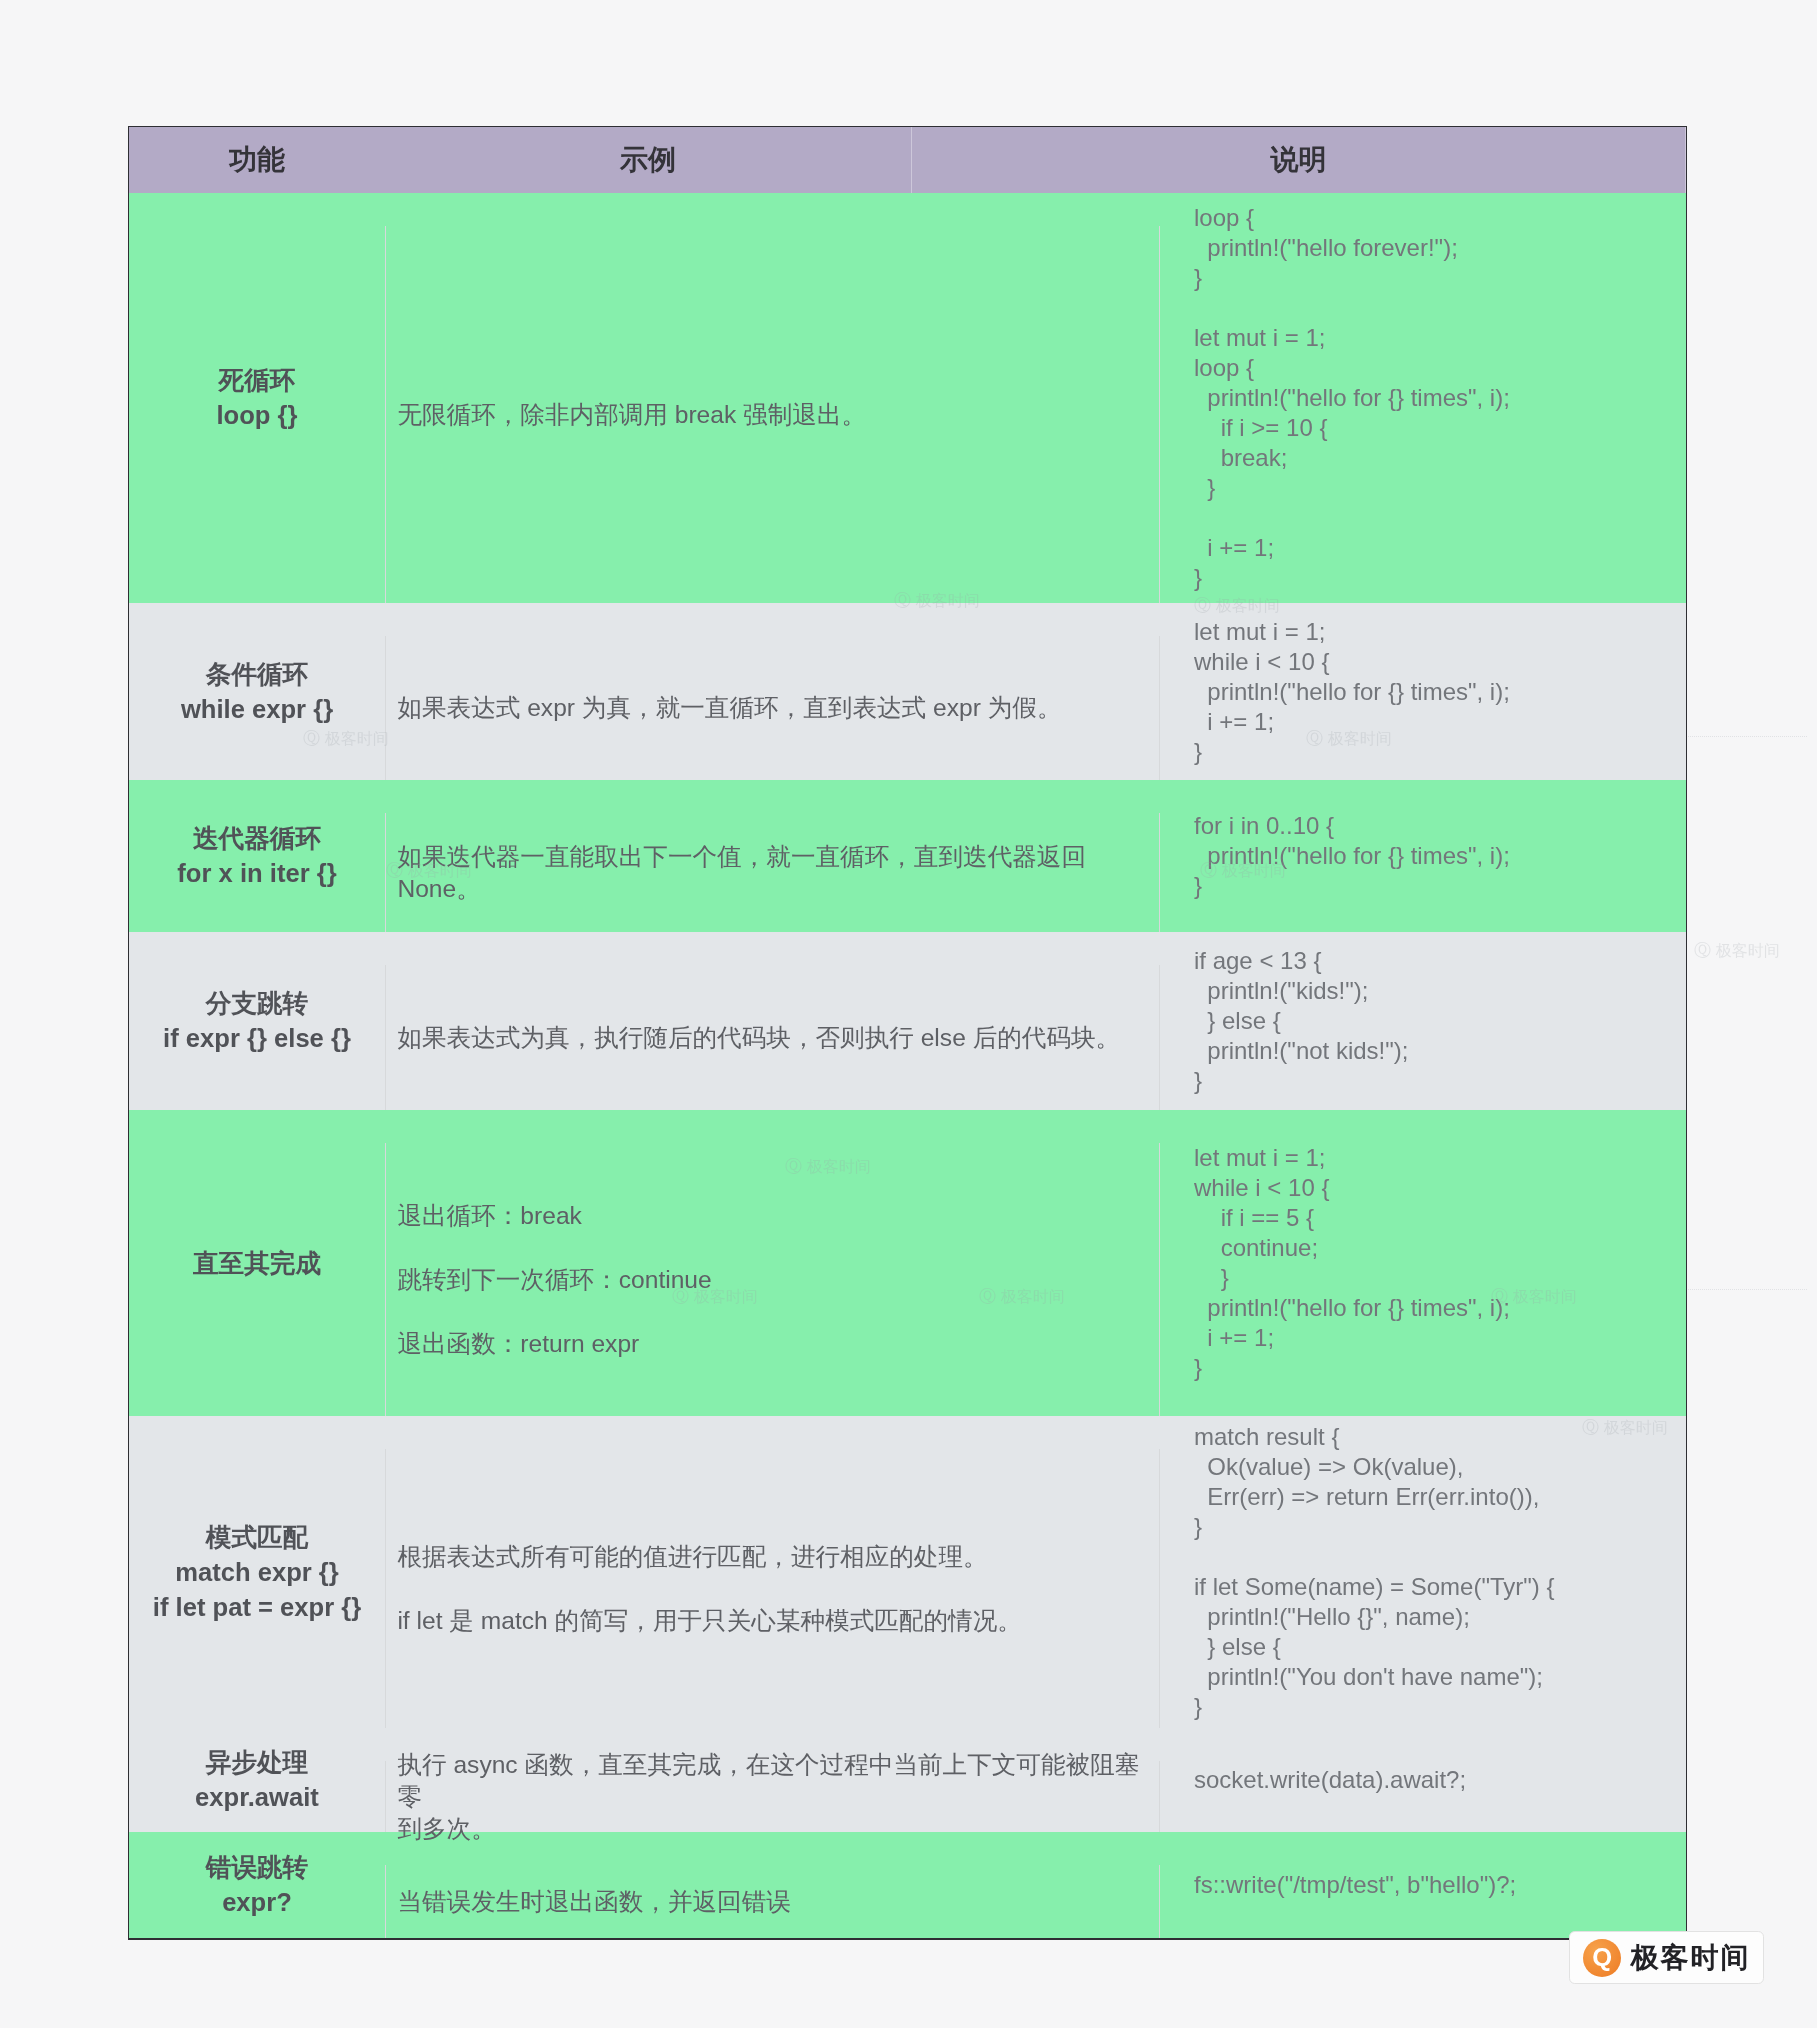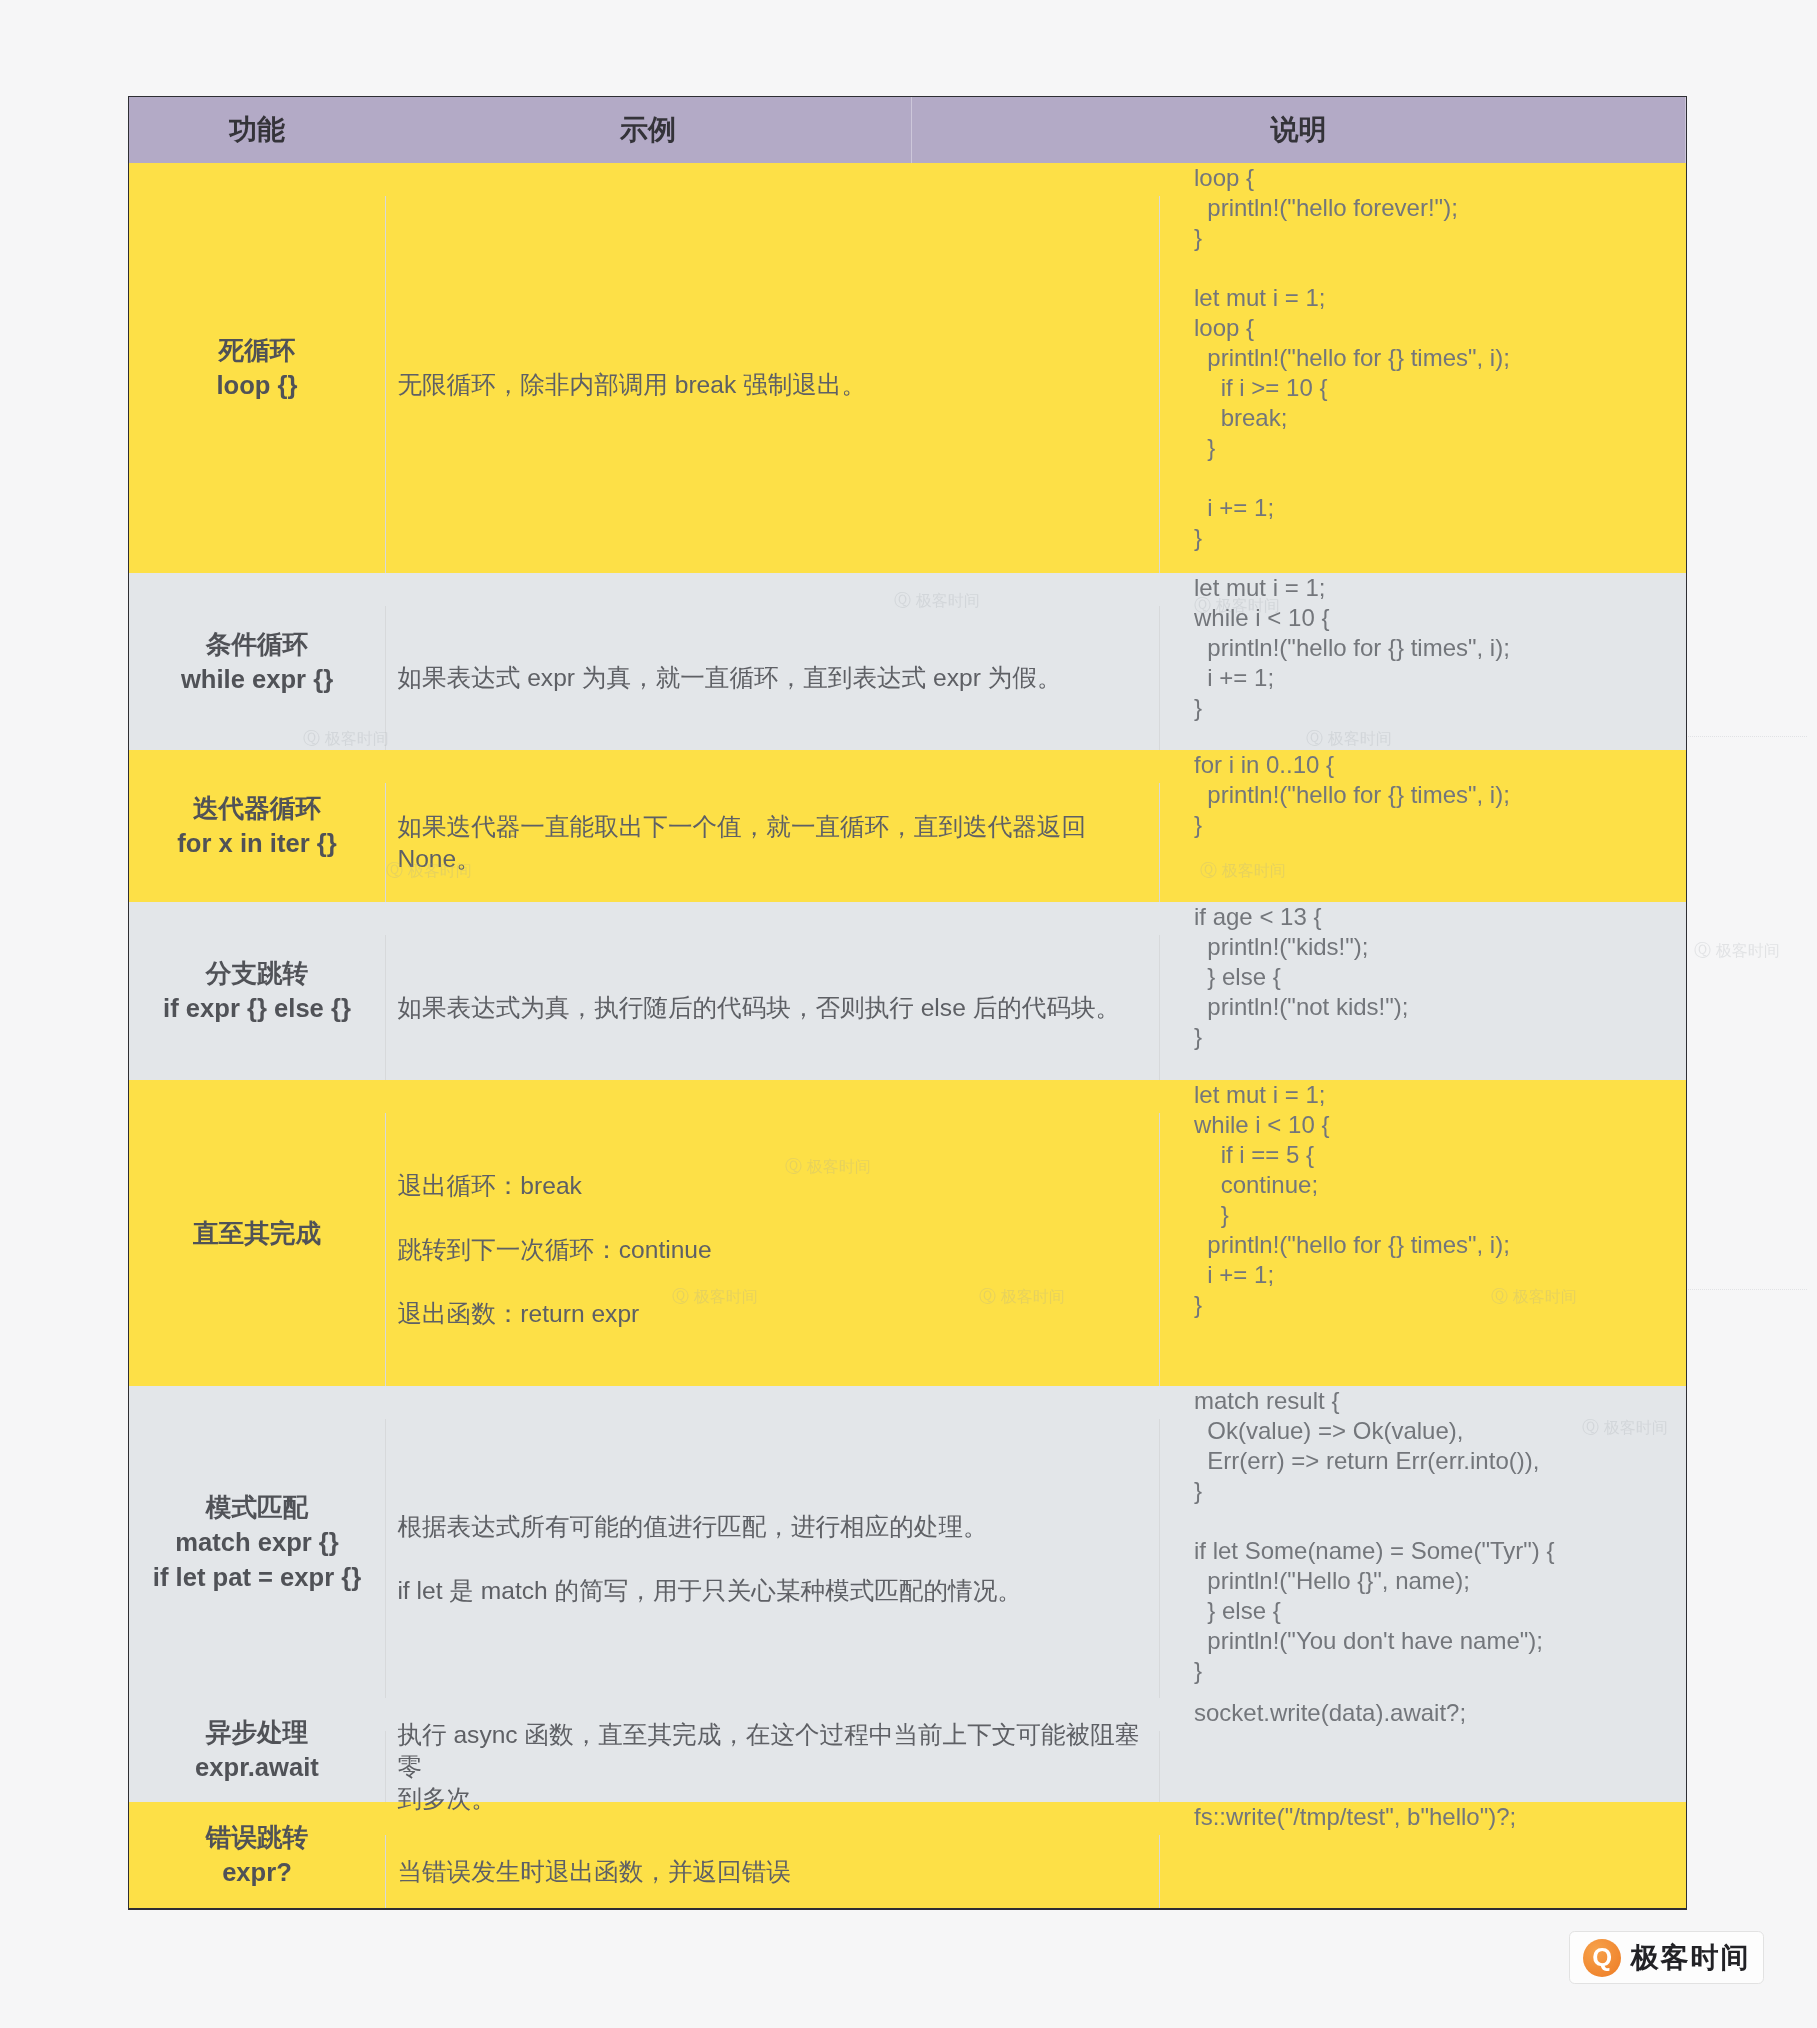--- a/index.html
+++ b/index.html
@@ -4,22 +4,22 @@
 <style>
   html,body{margin:0;padding:0;}
   body{
     position:relative;
     width:1817px;height:2029px;
     background:#f6f6f7;
     font-family:"Liberation Sans","DejaVu Sans",sans-serif;
     overflow:hidden;
   }
   .table{
-    position:absolute;left:128px;top:96px;width:1557px;
-    background:#fde047;
+    position:absolute;left:128px;top:126px;width:1557px;
+    background:#86efac;
     border:1.9px solid #2e2e33;
     border-bottom-width:2.8px;
   }
   .hrow{
     display:flex;height:66px;
     background:var(--header-bg,#b3aac6);
   }
   .hcell{
     display:flex;align-items:center;justify-content:center;
     font-size:28px;font-weight:bold;color:#343339;
@@ -39,21 +39,21 @@
   }
   .desc{
     display:flex;align-items:center;margin-top:33px;
   }
   .desc > div{
     padding:0 19px 0 11.4px;
     font-size:24.6px;color:#5e6065;line-height:32px;
     white-space:pre-line;
   }
   .code{
-    display:flex;
+    display:flex;align-items:center;
   }
   .code > pre{
     margin:0;padding:0 9.5px 0 34px;
     font-family:"Liberation Sans","DejaVu Sans",sans-serif;
     font-size:24px;color:#73767b;line-height:30px;
     white-space:pre;
   }
   
   .wm{
     position:absolute;font-size:16px;color:#9aa0a6;opacity:0.22;

